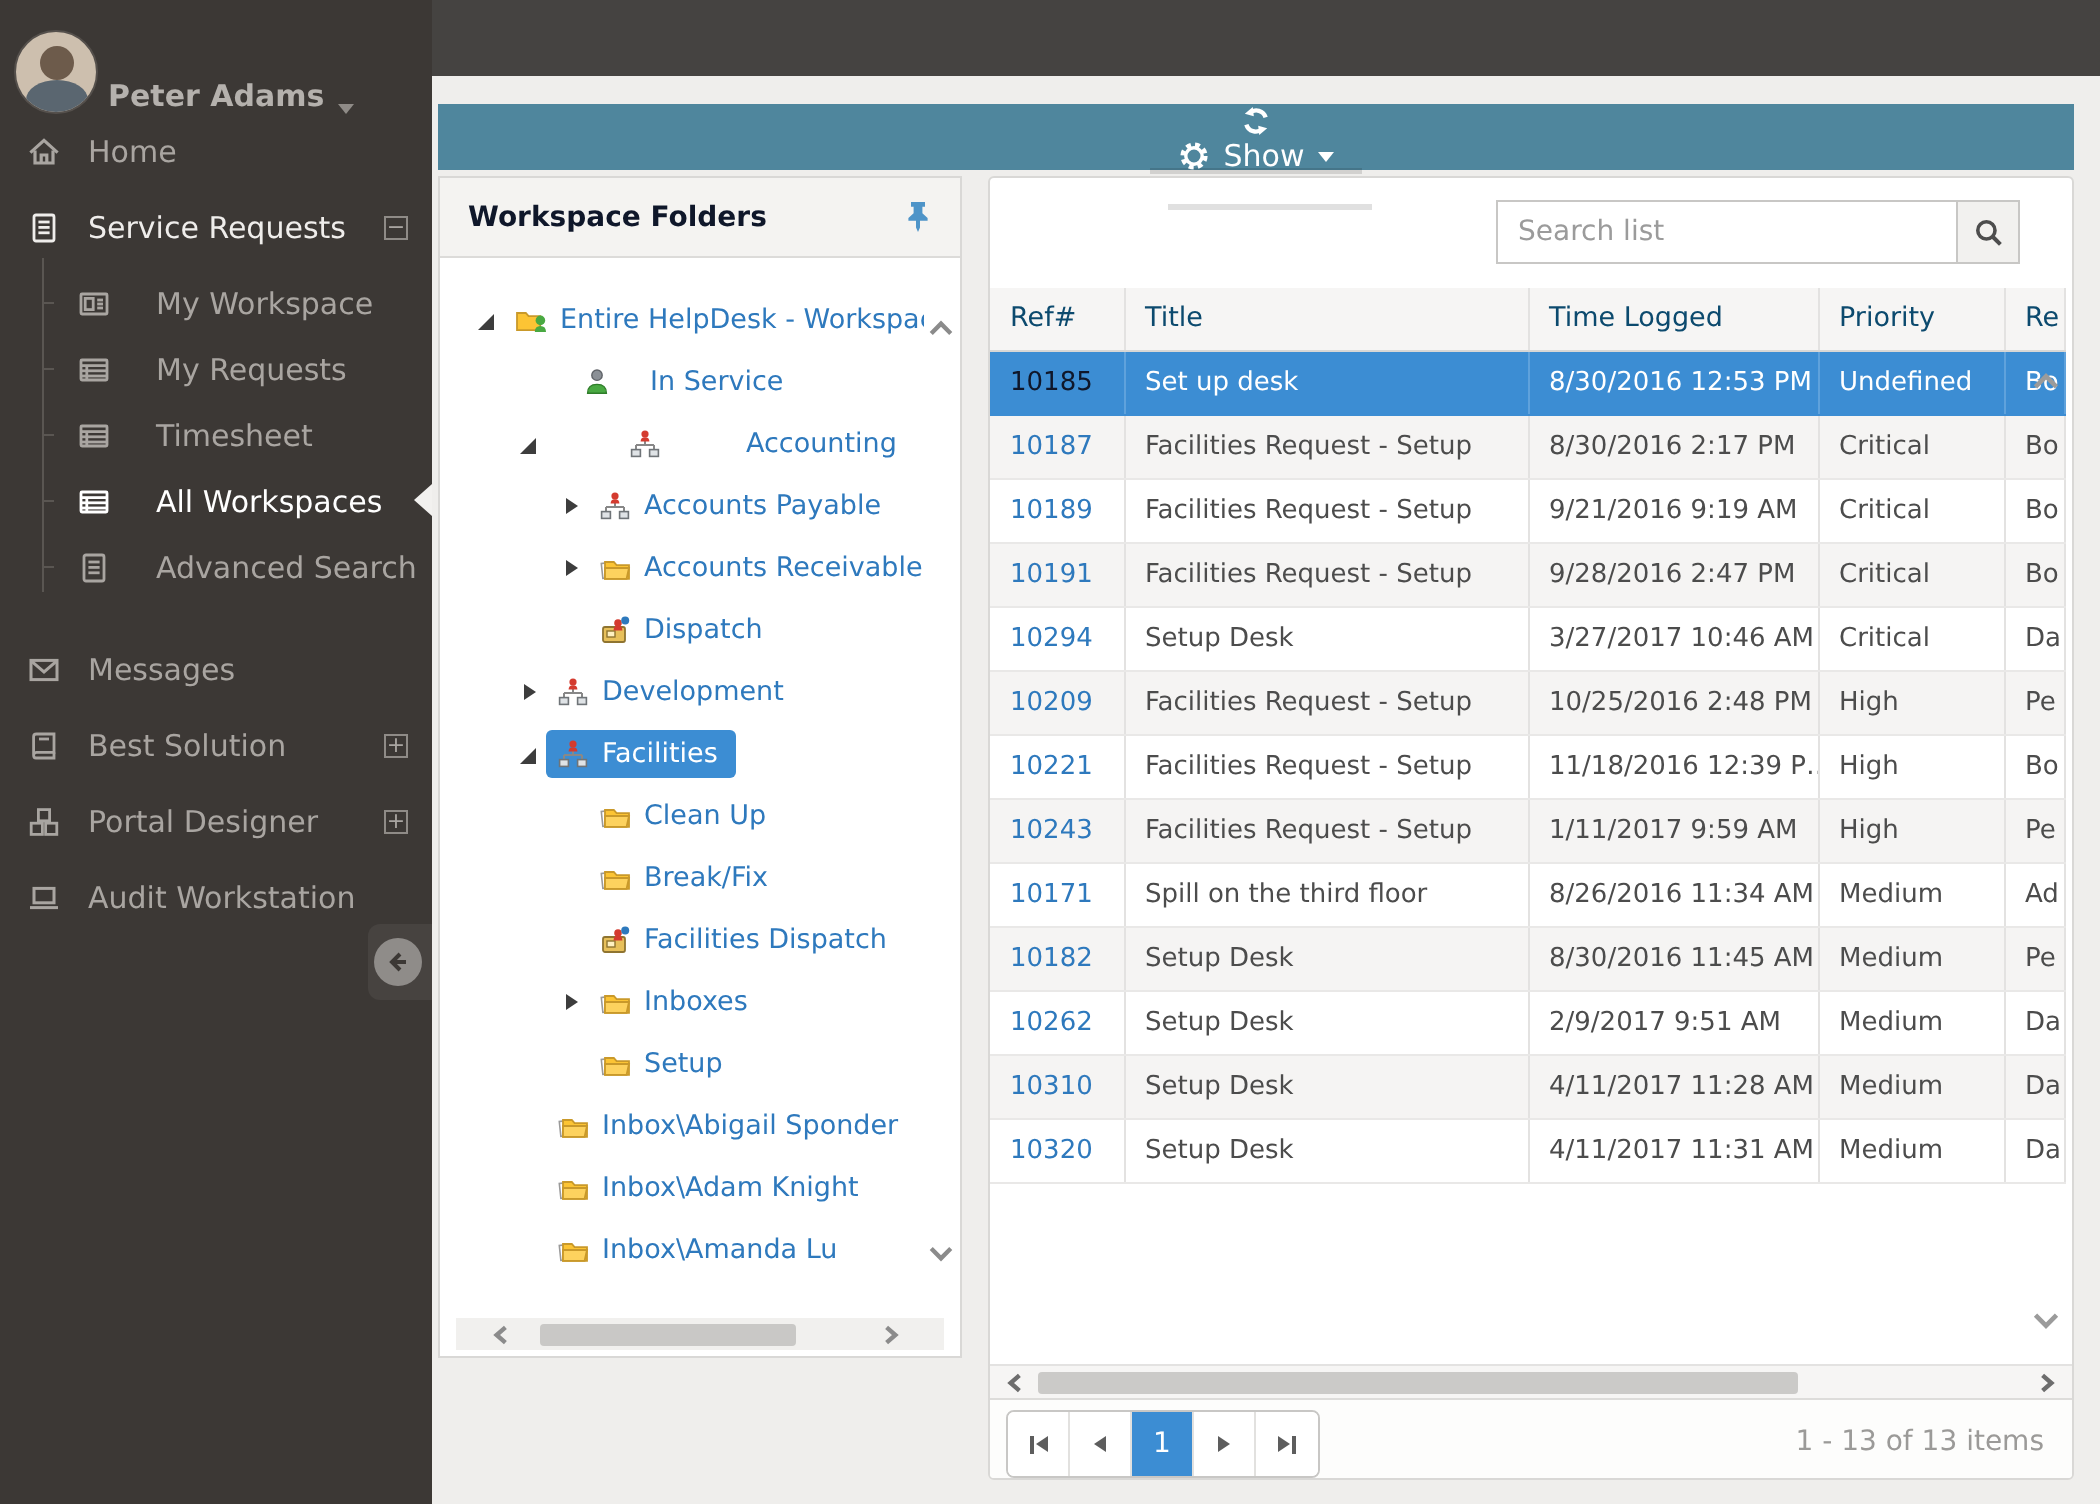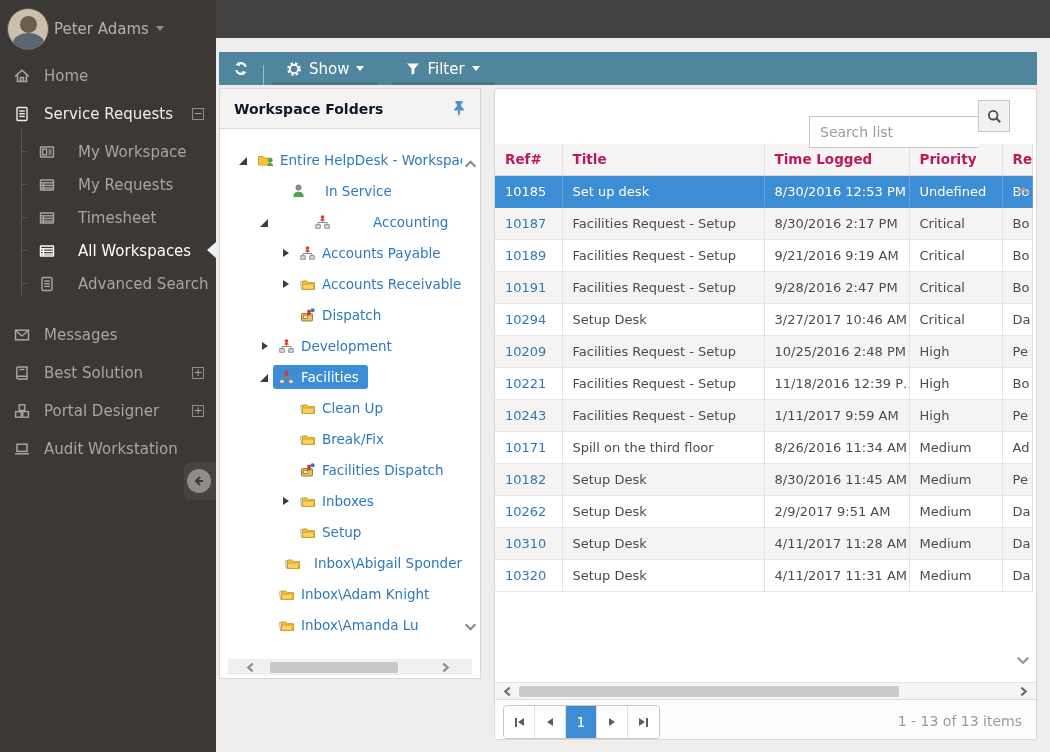--- a/index.html
+++ b/index.html
@@ -11,21 +11,21 @@
     overflow: hidden;
     color: #4c4c4c;
   }
   svg { display:block; }
 
   
   .top-strip { position:absolute; left:216px; top:0; width:834px; height:38px; background:#454341; }
 
   
   .sidebar { position:absolute; left:0; top:0; width:216px; height:752px; background:#3c3835; color:#a9a5a1; z-index:5; }
-  .user-row { display:flex; align-items:center; height:57px; padding-left:7px; gap:5px; cursor:pointer; }
+  .user-row { display:flex; align-items:flex-end; height:57px; padding-left:7px; gap:5px; cursor:pointer;font-weight:bold; }
   .avatar { width:42px; height:42px; border-radius:50%; background:#cdbfae; position:relative; overflow:hidden; border:1px solid #8a8residual07; border:1px solid #55504c; }
   .avatar .head { position:absolute; left:12px; top:7px; width:17px; height:17px; border-radius:50%; background:#6d5b4b; }
   .avatar .body { position:absolute; left:5px; top:24px; width:31px; height:20px; border-radius:50% 50% 0 0; background:#5a6670; }
   .user-name { font-size:15px; color:#b5b1ad; }
   .user-caret { width:0; height:0; border-left:4px solid transparent; border-right:4px solid transparent; border-top:5px solid #8f8b87; margin-left:2px; }
 
   .nav-item { position:relative; display:flex; align-items:center; height:38px; padding-left:13px; gap:13px; font-size:15px; cursor:pointer; }
   .nav-item .ico { flex:0 0 18px; }
   .nav-item.active-section { color:#efedeb; }
   .nav-item .boxtoggle { position:absolute; right:12px; top:13px; width:12px; height:12px; border:1px solid #8f8b87; color:#a9a5a1; font-size:11px; line-height:10px; text-align:center; }
@@ -35,21 +35,21 @@
   .subnav .nav-item { height:33px; padding-left:38px; gap:22px; }
   .subnav .nav-item::before { content:""; position:absolute; left:21px; top:16px; width:6px; height:1px; background:#5a5652; }
   .subnav .nav-item.active { color:#ffffff; }
   .notch { position:absolute; right:0; top:8px; width:0; height:0; border-top:8px solid transparent; border-bottom:8px solid transparent; border-right:9px solid #f2f1ef; }
   .nav-gap { height:10px; }
 
   .collapse-tab { position:absolute; right:0; top:462px; width:32px; height:38px; background:#474340; border-radius:6px 0 0 6px; display:flex; align-items:center; justify-content:flex-start; padding-left:3px; cursor:pointer; }
   .collapse-circle { width:24px; height:24px; border-radius:50%; background:#8f8c89; display:flex; align-items:center; justify-content:center; }
 
   
-  .toolbar { position:absolute; left:219px; top:52px; width:818px; height:33px; background:#4f869d; display:flex; align-items:flex-end; color:#fff; z-index:4; }
+  .toolbar { position:absolute; left:219px; top:52px; width:818px; height:33px; background:#4f869d; display:flex; align-items:center; color:#fff; z-index:4;flex-direction:column; }
   .tb-btn { display:flex; align-items:center; gap:7px; height:33px; padding:0 14px; font-size:15px; cursor:pointer; box-shadow: inset 0 -3px 0 rgba(0,0,0,0.12); }
   .tb-refresh { width:44px; justify-content:center; box-shadow:none; }
   .tb-divider { width:1px; height:20px; background:rgba(255,255,255,0.45); margin-right:8px; }
   .tb-caret { width:0; height:0; border-left:4px solid transparent; border-right:4px solid transparent; border-top:5px solid #fff; }
 
   
   .folders-panel { position:absolute; left:219px; top:88px; width:262px; height:591px; background:#fff; border:1px solid #d9d8d6; overflow:hidden; }
   .folders-header { height:40px; background:#f4f3f1; border-bottom:1px solid #dcdbd9; display:flex; align-items:center; justify-content:space-between; padding:0 14px; }
   .folders-title { font-size:14px; font-weight:bold; color:#0f172a; }
   .pin-btn { cursor:pointer; }
@@ -63,33 +63,33 @@
   .tree-sel .tree-ico { margin-right:6px; }
 
   .v-chevron { position:absolute; cursor:pointer; }
   .tree-hscroll { position:absolute; left:8px; right:8px; bottom:3px; height:16px; background:#f1f0ee; display:flex; align-items:center; }
   .hs-thumb { position:absolute; height:11px; top:2.5px; background:#c9c8c6; border-radius:2px; cursor:pointer; }
 
   
   .grid-panel { position:absolute; left:494px; top:88px; width:543px; height:652px; background:#fff; border:1px solid #d9d8d6; border-radius:3px; overflow:hidden; }
   .searchbar { position:relative; height:55px; }
   .search-wrap { position:absolute; right:26px; top:11px; display:flex; }
-  .search-input { width:169px; height:32px; border:1px solid #c8c7c5; border-right:none; padding:0 10px; font-size:14px; color:#000000; font-family:inherit; outline:none;margin-top:16px; }
+  .search-input { width:230px; height:32px; border:1px solid #c8c7c5; border-right:none; padding:0 10px; font-size:14px; color:#000000; font-family:inherit; outline:none; }
   .search-input::placeholder { color:#9b9b9b; }
   .search-btn { width:32px; height:32px; border:1px solid #c8c7c5; background:#f2f1ef; display:flex; align-items:center; justify-content:center; cursor:pointer; }
 
   table.grid { border-collapse:collapse; table-layout:fixed; width:537px; font-size:13px; }
   table.grid th, table.grid td { padding:0 10px; height:31px; text-align:left; font-weight:normal; overflow:hidden; white-space:nowrap; border-right:1px solid #e3e2e1; }
-  table.grid thead th { background:#f6f5f4; color:#be185d; border-bottom:1px solid #d8d7d5; font-size:13.5px; height:31px; cursor:pointer;font-weight:bold; }
+  table.grid thead th { background:#f6f5f4; color:#0c4a6e; border-bottom:1px solid #d8d7d5; font-size:13.5px; height:31px; cursor:pointer; }
   table.grid tbody td { border-bottom:1px solid #e9e8e7; height:32px; }
   table.grid tbody tr.alt td { background:#f5f4f3; }
   table.grid td.ref { color:#2e79bd; cursor:pointer; }
   table.grid tbody tr { cursor:pointer; }
   table.grid tbody tr.selected td { background:#3c8dd3; color:#fff; border-right:1px solid #5fa2dc; border-bottom:1px solid #3c8dd3; }
-  table.grid tbody tr.selected td.ref { color:#ffffff; }
+  table.grid tbody tr.selected td.ref { color:#0f172a; }
 
   .grid-hscroll { position:absolute; left:0; right:0; top:593px; height:17px; background:#f6f5f4; border-top:1px solid #e3e2e1; }
   .grid-hscroll .hs-thumb { left:24px; width:380px; background:#cbcac8; }
   .grid-footer { position:absolute; left:0; right:0; top:610px; bottom:0; background:#fdfdfc; border-top:1px solid #dddcda; }
   .pager { position:absolute; left:8px; top:5px; display:inline-flex; border:1px solid #c8c7c5; border-radius:4px; overflow:hidden; background:#fff; }
   .pager .pg-btn { width:31px; height:32px; display:flex; align-items:center; justify-content:center; gap:1px; border-right:1px solid #e2e1df; cursor:pointer; background:#fff; }
   .pager .pg-btn:last-child { border-right:none; }
   .pager .pg-current { background:#3c8dd3; color:#fff; font-size:14px; }
   .tri-r { width:0; height:0; border-top:4px solid transparent; border-bottom:4px solid transparent; border-left:6px solid #5d5d5d; }
   .tri-l { width:0; height:0; border-top:4px solid transparent; border-bottom:4px solid transparent; border-right:6px solid #5d5d5d; }
@@ -471,21 +471,21 @@
         <span class="exp"></span>
         <span class="tree-ico">
           <svg width="17" height="16" viewBox="0 0 17 16">
             <rect x="2" y="5.5" width="5" height="7.5" fill="#fff" stroke="#9a9a9a" stroke-width="0.8" transform="rotate(-6 4 9)"></rect>
             <path d="M3.5 5 h4.4 l1.4 1.6 h6.2 v6.8 h-12 z" fill="#fcc434" stroke="#c9992a" stroke-width="0.9"></path>
             <path d="M3.5 8 h12 l-1.2 5.4 h-10.8 z" fill="#fdd25e" stroke="#c9992a" stroke-width="0.9"></path>
           </svg>
         </span>
         <span>Setup</span>
       </div>
-      <div class="tree-row" style="padding-left: 21px; justify-content: space-between;">
+      <div class="tree-row" style="padding-left: 21px;">
         <span class="exp"></span>
         <span class="tree-ico">
           <svg width="17" height="16" viewBox="0 0 17 16">
             <rect x="2" y="5.5" width="5" height="7.5" fill="#fff" stroke="#9a9a9a" stroke-width="0.8" transform="rotate(-6 4 9)"></rect>
             <path d="M3.5 5 h4.4 l1.4 1.6 h6.2 v6.8 h-12 z" fill="#fcc434" stroke="#c9992a" stroke-width="0.9"></path>
             <path d="M3.5 8 h12 l-1.2 5.4 h-10.8 z" fill="#fdd25e" stroke="#c9992a" stroke-width="0.9"></path>
           </svg>
         </span>
         <span>Inbox\Abigail Sponder</span>
       </div>

